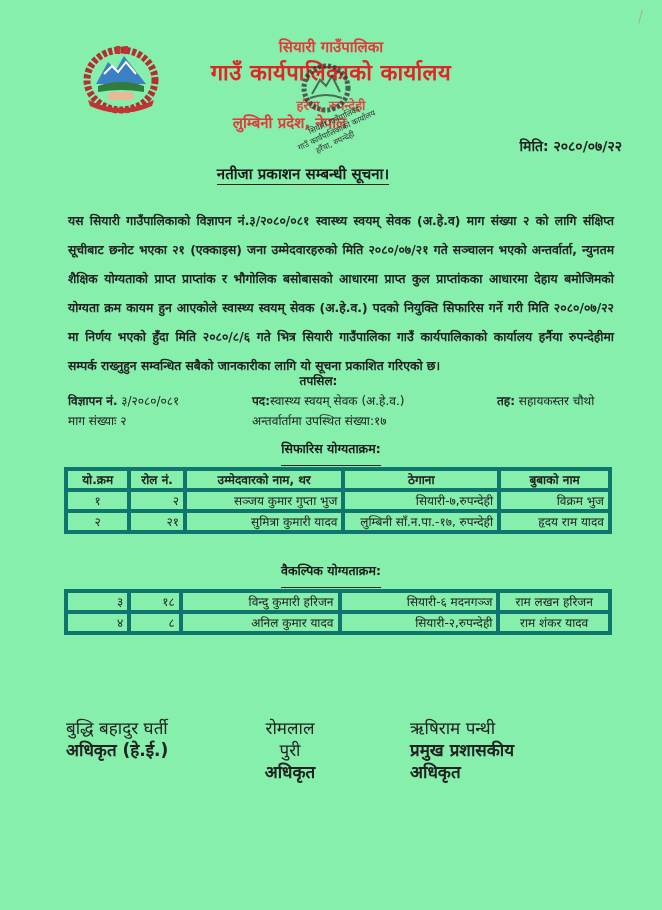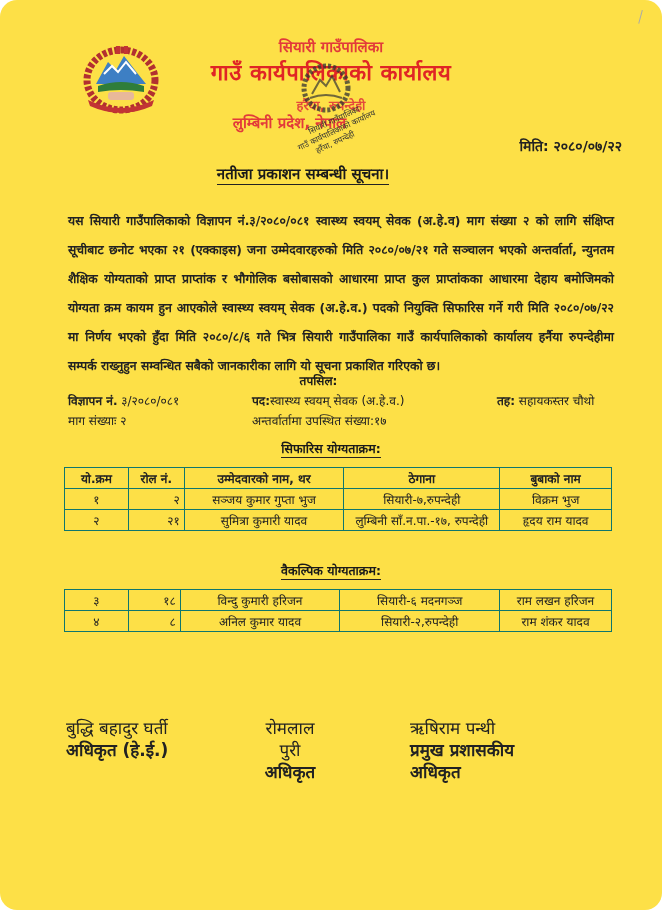--- a/index.html
+++ b/index.html
@@ -1,19 +1,19 @@
 <!DOCTYPE html>
 <html><head>
   <meta charset="utf-8">
   <style>
     * { box-sizing: border-box; margin: 0; padding: 0; }
     html, body { width: 662px; height: 910px; background: #ffffff; overflow: hidden; }
     body { position: relative; font-family: "DejaVu Sans", "Liberation Sans", sans-serif; color: #1a1a1a; }
 
-    .page { position: absolute; left: 0; top: 0; width: 662px; height: 910px; background: #fde047; border-radius: 17px; }
+    .page { position: absolute; left: 0; top: 0; width: 662px; height: 910px; background: #86efac; }
 
     
     .emblem { position: absolute; left: 82px; top: 44px; width: 78px; height: 70px; }
     .hdr-line1 { position: absolute; left: 0; width: 662px; top: 36px; text-align: center; color: #e23a3a; font-size: 15px; font-weight: bold; }
     .hdr-line2 { position: absolute; left: 0; width: 662px; top: 56px; text-align: center; color: #e02525; font-size: 22px; font-weight: bold; letter-spacing: 0.5px; }
     .hdr-line3 { position: absolute; left: 0; width: 662px; top: 96px; text-align: center; color: #e23a3a; font-size: 13px; font-weight: bold; opacity: 0.9; }
     .hdr-line4 { position: absolute; left: 0; width: 579px; top: 112px; text-align: center; color: #e23a3a; font-size: 15px; font-weight: bold; }
 
     .stamp { position: absolute; left: 292px; top: 62px; width: 80px; height: 80px; }
     .stamp-text { position: absolute; font-size: 8px; color: #333; transform: rotate(-25deg); white-space: nowrap; }
@@ -23,28 +23,28 @@
     .notice-title { position: absolute; left: 0; width: 606px; top: 163px; text-align: center; font-size: 15px; font-weight: bold; }
     .notice-title span { border-bottom: 1.5px solid #222; padding-bottom: 1px; }
 
     .para { position: absolute; left: 68px; width: 546px; top: 207px; font-size: 12.3px; font-weight: bold; line-height: 29px; text-align: justify; color: #222; }
 
     .tapsil { position: absolute; left: 0; width: 637px; top: 372px; text-align: center; font-size: 12px; font-weight: bold; }
     .info { position: absolute; font-size: 12px; color: #222; }
     .info b { font-weight: bold; }
 
     .sec-title { position: absolute; left: 0; width: 662px; text-align: center; font-size: 12.5px; font-weight: bold; }
-    .sec-title span { border-bottom: 1.3px solid #222; padding-bottom: 1px; }
+    .sec-title span { border-bottom: 1.3px solid #222; padding-bottom: 9px; }
 
     table { position: absolute; border-collapse: collapse; font-size: 12px; color: #222; }
-    td, th { border: 1px solid #0f766e; height: 21px; padding: 0 4px; white-space: nowrap; }
+    td, th { border: 4px solid #0f766e; height: 21px; padding: 0 4px; white-space: nowrap; }
     th { font-weight: bold; text-align: center; }
     td.c { text-align: center; }
     td.r { text-align: right; }
-    td.l { text-align: center; }
+    td.l { text-align: right; }
 
     .sig { position: absolute; font-size: 17px; font-weight: bold; color: #222; line-height: 22px; }
     .sig .nm { font-weight: normal; }
     .mark { position: absolute; right: 20px; top: 10px; width: 2px; height: 14px; border-left: 1px solid #aaa; transform: rotate(15deg); }
   </style>
 </head>
 <body>
 
 <div class="page">
 

